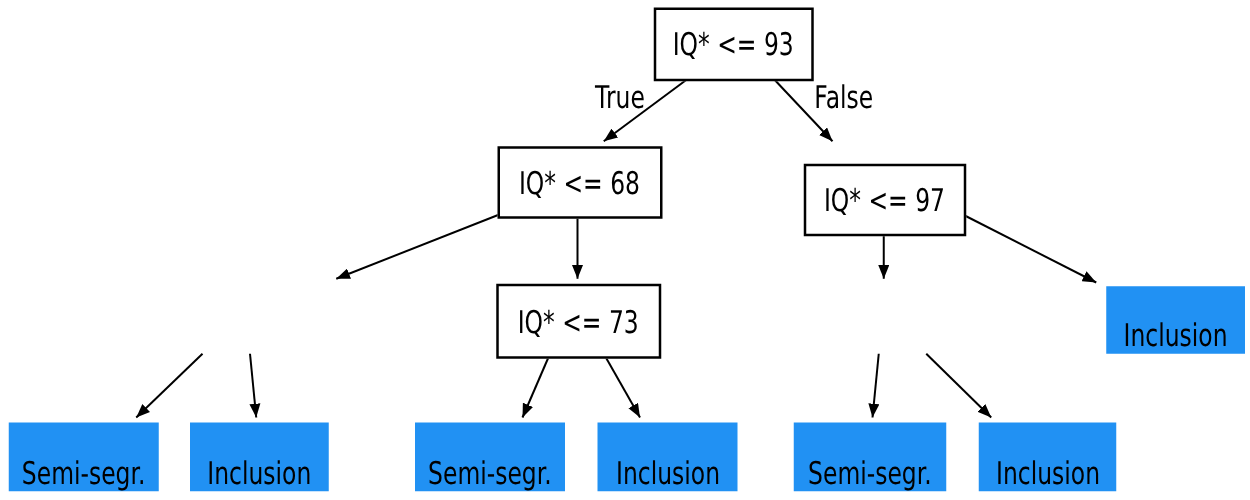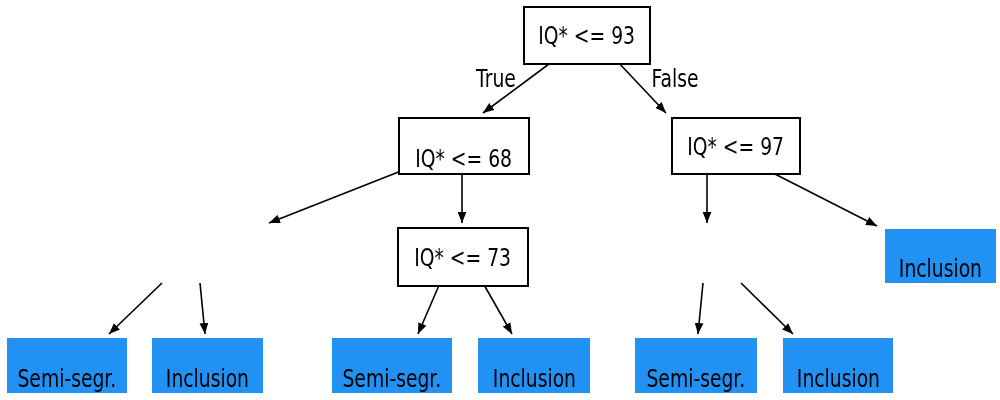--- a/index.html
+++ b/index.html
@@ -52,22 +52,22 @@
   .edge-label {
     position: absolute;
     font-size: 25px;
     color: var(--text, #000000);
     white-space: nowrap;
     transform: translate(-50%, -50%) scaleX(0.75);
   }
 
   
   #n-root   { left: 523px; top: 6px;   width: 124px; height: 55px; }
-  #n-iq68   { left: 398px; top: 117px; width: 128px; height: 54px; align-items: flex-end; }
-  #n-iq97   { left: 643px; top: 117px; width: 126px; height: 54px; margin-left: 28px; }
+  #n-iq68   { left: 398px; top: 117px; width: 128px; height: 54px; }
+  #n-iq97   { left: 643px; top: 131px; width: 126px; height: 54px; }
   #n-perf   { left: 22px;  top: 227px; width: 348px; height: 56px; }
   #n-iq73   { left: 397px; top: 227px; width: 128px; height: 56px; text-align: right; }
   #n-need   { left: 553px; top: 227px; width: 307px; height: 56px; }
   #n-incl-r { left: 885px; top: 229px; width: 111px; height: 54px; }
   #n-semi1  { left: 7px;   top: 338px; width: 120px; height: 55px; }
   #n-incl1  { left: 152px; top: 338px; width: 111px; height: 55px; }
   #n-semi2  { left: 332px; top: 338px; width: 120px; height: 55px; }
   #n-incl2  { left: 478px; top: 338px; width: 112px; height: 55px; }
   #n-semi3  { left: 635px; top: 338px; width: 122px; height: 55px; }
   #n-incl3  { left: 783px; top: 338px; width: 110px; height: 55px; }

